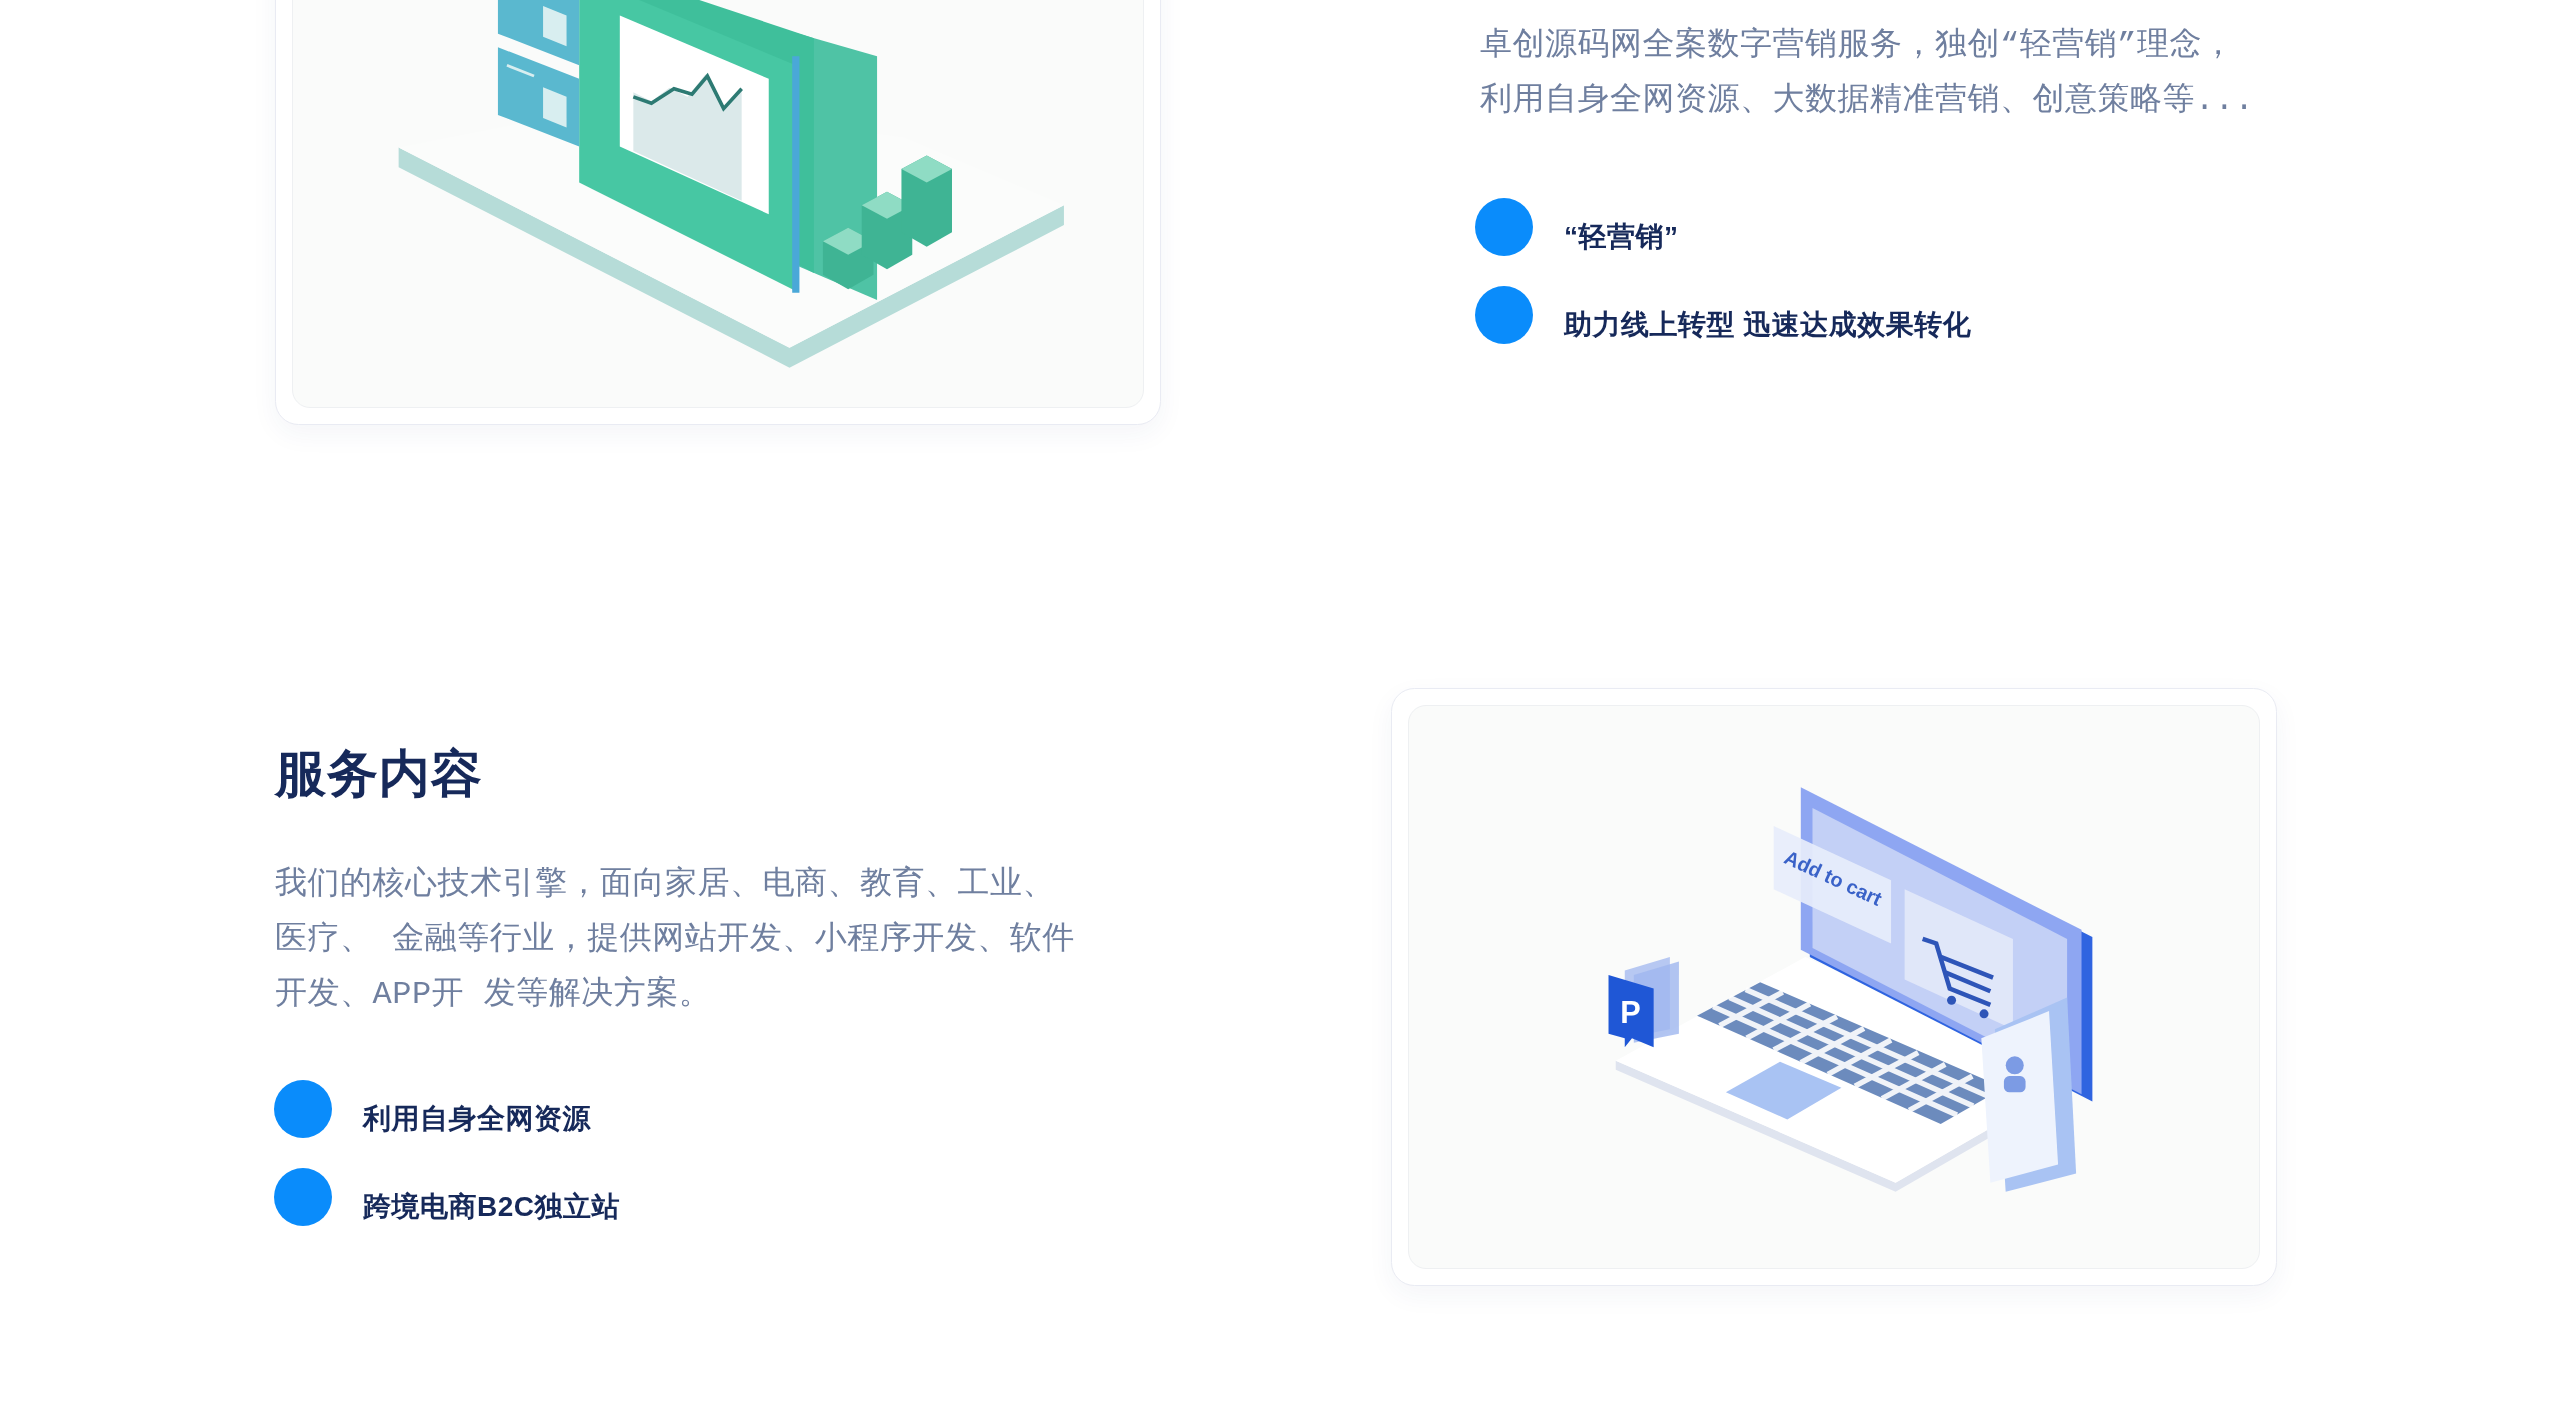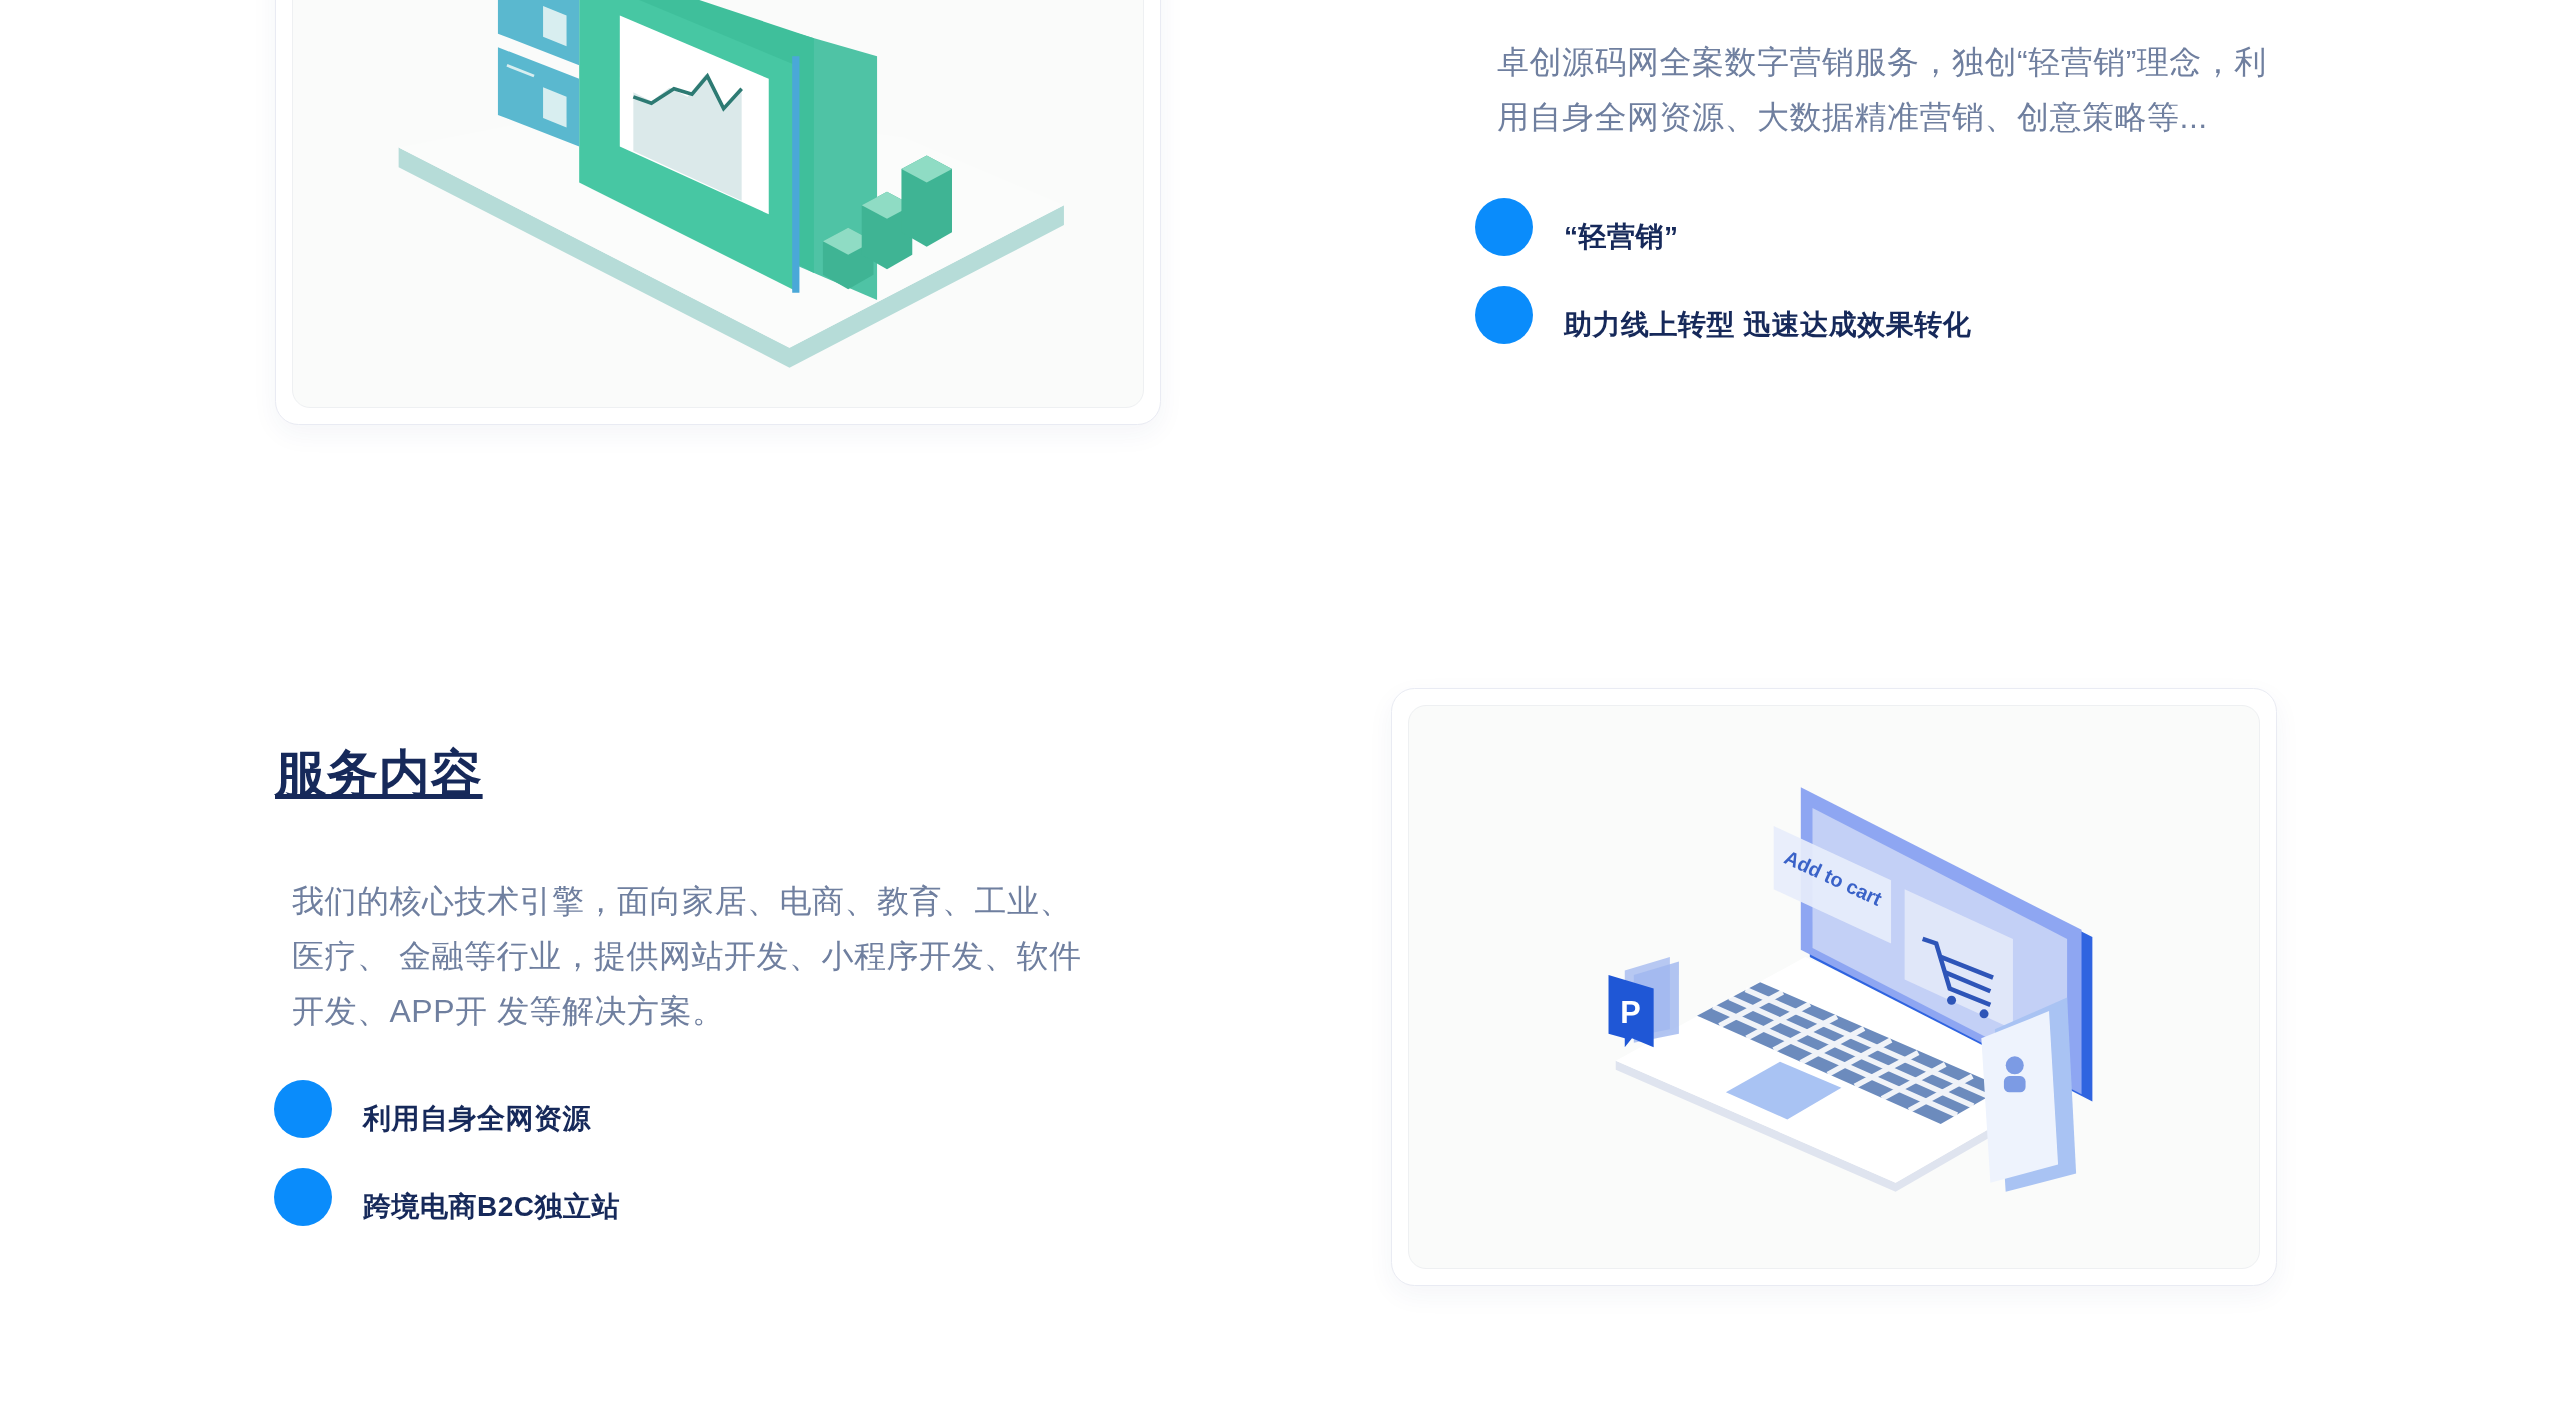--- a/index.html
+++ b/index.html
@@ -16,22 +16,22 @@
   .card-inner {
     position: absolute; left: 16.2px; right: 16.2px; top: 16.2px; bottom: 16.2px;
     border: 1.8px solid #eef0f2; border-radius: 18px; background: #fafbfa;
     overflow: hidden;
   }
   .card-top { left: 275px; top: -108px; width: 886px; height: 533px; }
   .card-bottom { left: 1391px; top: 688px; width: 886px; height: 598px; }
   .illus { position: absolute; left: 0; top: 0; }
 
   .desc {
-    position: absolute; margin: 17px; color: #6f7f9f;
-    font-size: 32px; line-height: 55px; letter-spacing: 0.5px;
+    position: absolute; margin: 0; color: #6f7f9f;
+    font-size: 32px; line-height: 55px; letter-spacing: 0.5px; font-family: Liberation Mono, monospace;
   }
   .heading {
     position: absolute; margin: 0; color: #16295a;
     font-size: 51px; font-weight: bold; line-height: 63px; letter-spacing: 0.9px;
   }
   .bullets { position: absolute; list-style: none; margin: 0; padding: 0; }
   .bullet {
     display: flex; align-items: flex-end; height: 58px; margin-bottom: 30px;
   }
   .bullet:last-child { margin-bottom: 0; }
@@ -88,21 +88,21 @@
   <li class="bullet">
     <span class="dot"></span>
     <span class="bullet-label">“轻营销”</span>
   </li>
   <li class="bullet">
     <span class="dot"></span>
     <span class="bullet-label">助力线上转型 迅速达成效果转化</span>
   </li>
 </ul>
 
-<h2 class="heading" style="left:275px; top:742px;text-decoration:underline;">服务内容</h2>
+<h2 class="heading" style="left:275px; top:742px;">服务内容</h2>
 
 <p class="desc" style="left:275px; top:857px; width:808px;">我们的核心技术引擎，面向家居、电商、教育、工业、医疗、 金融等行业，提供网站开发、小程序开发、软件开发、APP开 发等解决方案。</p>
 
 <ul class="bullets" style="left:274px; top:1080px;">
   <li class="bullet">
     <span class="dot"></span>
     <span class="bullet-label">利用自身全网资源</span>
   </li>
   <li class="bullet">
     <span class="dot"></span>

